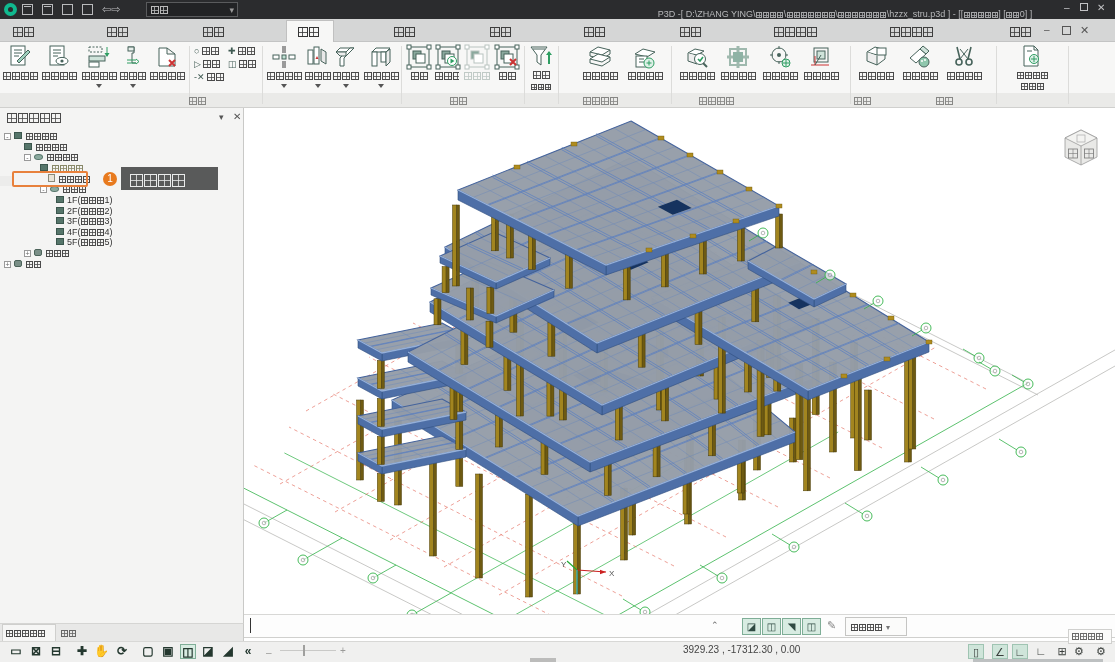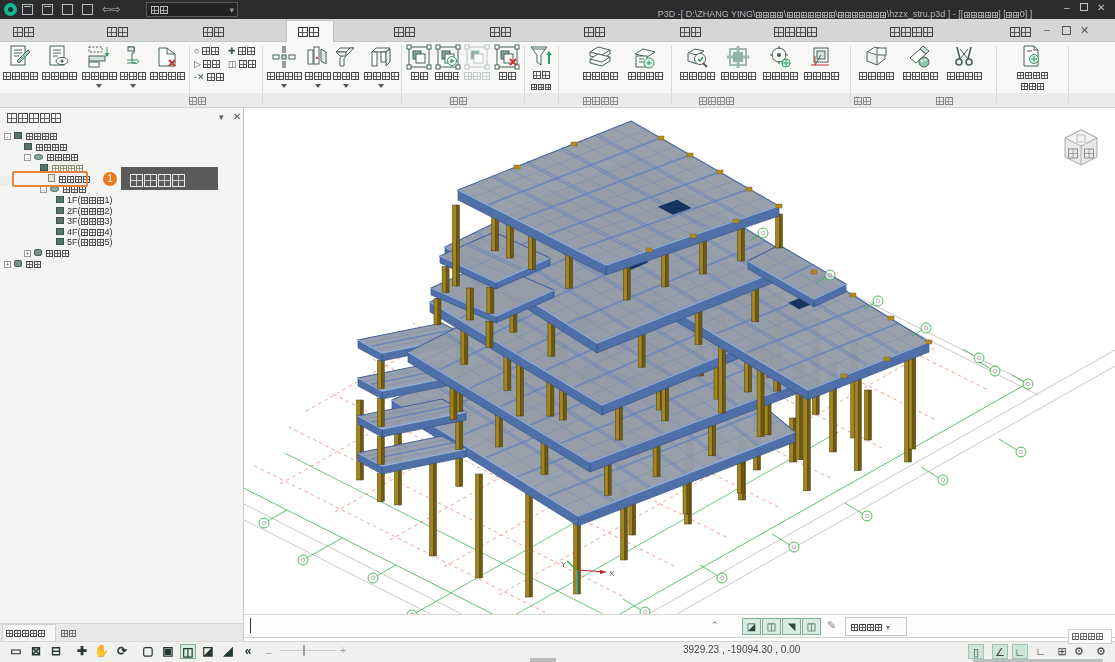--- a/index.html
+++ b/index.html
@@ -918,21 +918,21 @@
 <div class="abs" style="left:140px;top:644px;width:16px;height:15px;color:#24382f;font-weight:bold;font-size:12px;text-align:center;line-height:14px">▢</div>
 <div class="abs" style="left:160px;top:644px;width:16px;height:15px;color:#24382f;font-weight:bold;font-size:12px;text-align:center;line-height:14px">▣</div>
 <div class="abs" style="left:180px;top:644px;width:16px;height:15px;background:#d8ece2;border:1px solid #7fae97;color:#24382f;font-weight:bold;font-size:12px;text-align:center;line-height:14px">◫</div>
 <div class="abs" style="left:200px;top:644px;width:16px;height:15px;color:#24382f;font-weight:bold;font-size:12px;text-align:center;line-height:14px">◪</div>
 <div class="abs" style="left:220px;top:644px;width:16px;height:15px;color:#24382f;font-weight:bold;font-size:12px;text-align:center;line-height:14px">◢</div>
 <div class="abs" style="left:240px;top:644px;width:16px;height:15px;color:#24382f;font-weight:bold;font-size:12px;text-align:center;line-height:14px">«</div>
 <div class="abs" style="left:266px;top:647px;color:#9a9a98;font-size:10px">–</div>
 <div class="abs" style="left:280px;top:650px;width:56px;height:1px;background:#c9c9c7"></div>
 <div class="abs" style="left:303px;top:645px;width:2px;height:11px;background:#a0a09e"></div>
 <div class="abs" style="left:340px;top:645px;color:#9a9a98;font-size:10px">+</div>
-<div class="abs" style="left:683px;top:644px;color:#444;font-size:10px">3929.23 , -19094.30 , 0.00</div>
+<div class="abs" style="left:683px;top:644px;color:#444;font-size:10px">3929.23 , -17312.30 , 0.00</div>
 <div class="abs" style="left:968px;top:644px;width:16px;height:15px;background:#cfe5da;border:1px solid #9fc4b2;color:#3a3f3c;font-size:11px;text-align:center;line-height:14px">▯</div>
 <div class="abs" style="left:992px;top:644px;width:16px;height:15px;background:#cfe5da;border:1px solid #9fc4b2;color:#3a3f3c;font-size:11px;text-align:center;line-height:14px">∠</div>
 <div class="abs" style="left:1012px;top:644px;width:16px;height:15px;background:#cfe5da;border:1px solid #9fc4b2;color:#3a3f3c;font-size:11px;text-align:center;line-height:14px">∟</div>
 <div class="abs" style="left:1033px;top:644px;width:16px;height:15px;color:#3a3f3c;font-size:11px;text-align:center;line-height:14px">∟</div>
 <div class="abs" style="left:1054px;top:644px;width:16px;height:15px;color:#3a3f3c;font-size:11px;text-align:center;line-height:14px">⊞</div>
 <div class="abs" style="left:1071px;top:644px;width:16px;height:15px;color:#3a3f3c;font-size:11px;text-align:center;line-height:14px">⚙</div>
 <div class="abs" style="left:1093px;top:644px;width:16px;height:15px;color:#3a3f3c;font-size:11px;text-align:center;line-height:14px">⚙</div>
 <div class="abs" style="left:1068px;top:629px;width:44px;height:15px;background:#fbfbfa;border:1px solid #d0d0ce"></div>
 <div class="abs" style="left:1071px;top:632px;color:#555;font-size:8px"><i class="cj" style="width:7px;height:7px"></i><i class="cj" style="width:7px;height:7px"></i><i class="cj" style="width:7px;height:7px"></i><i class="cj" style="width:7px;height:7px"></i></div>
 <div class="abs" style="left:973px;top:659px;width:130px;height:3px;background:#8a8f94;opacity:0.5"></div>

